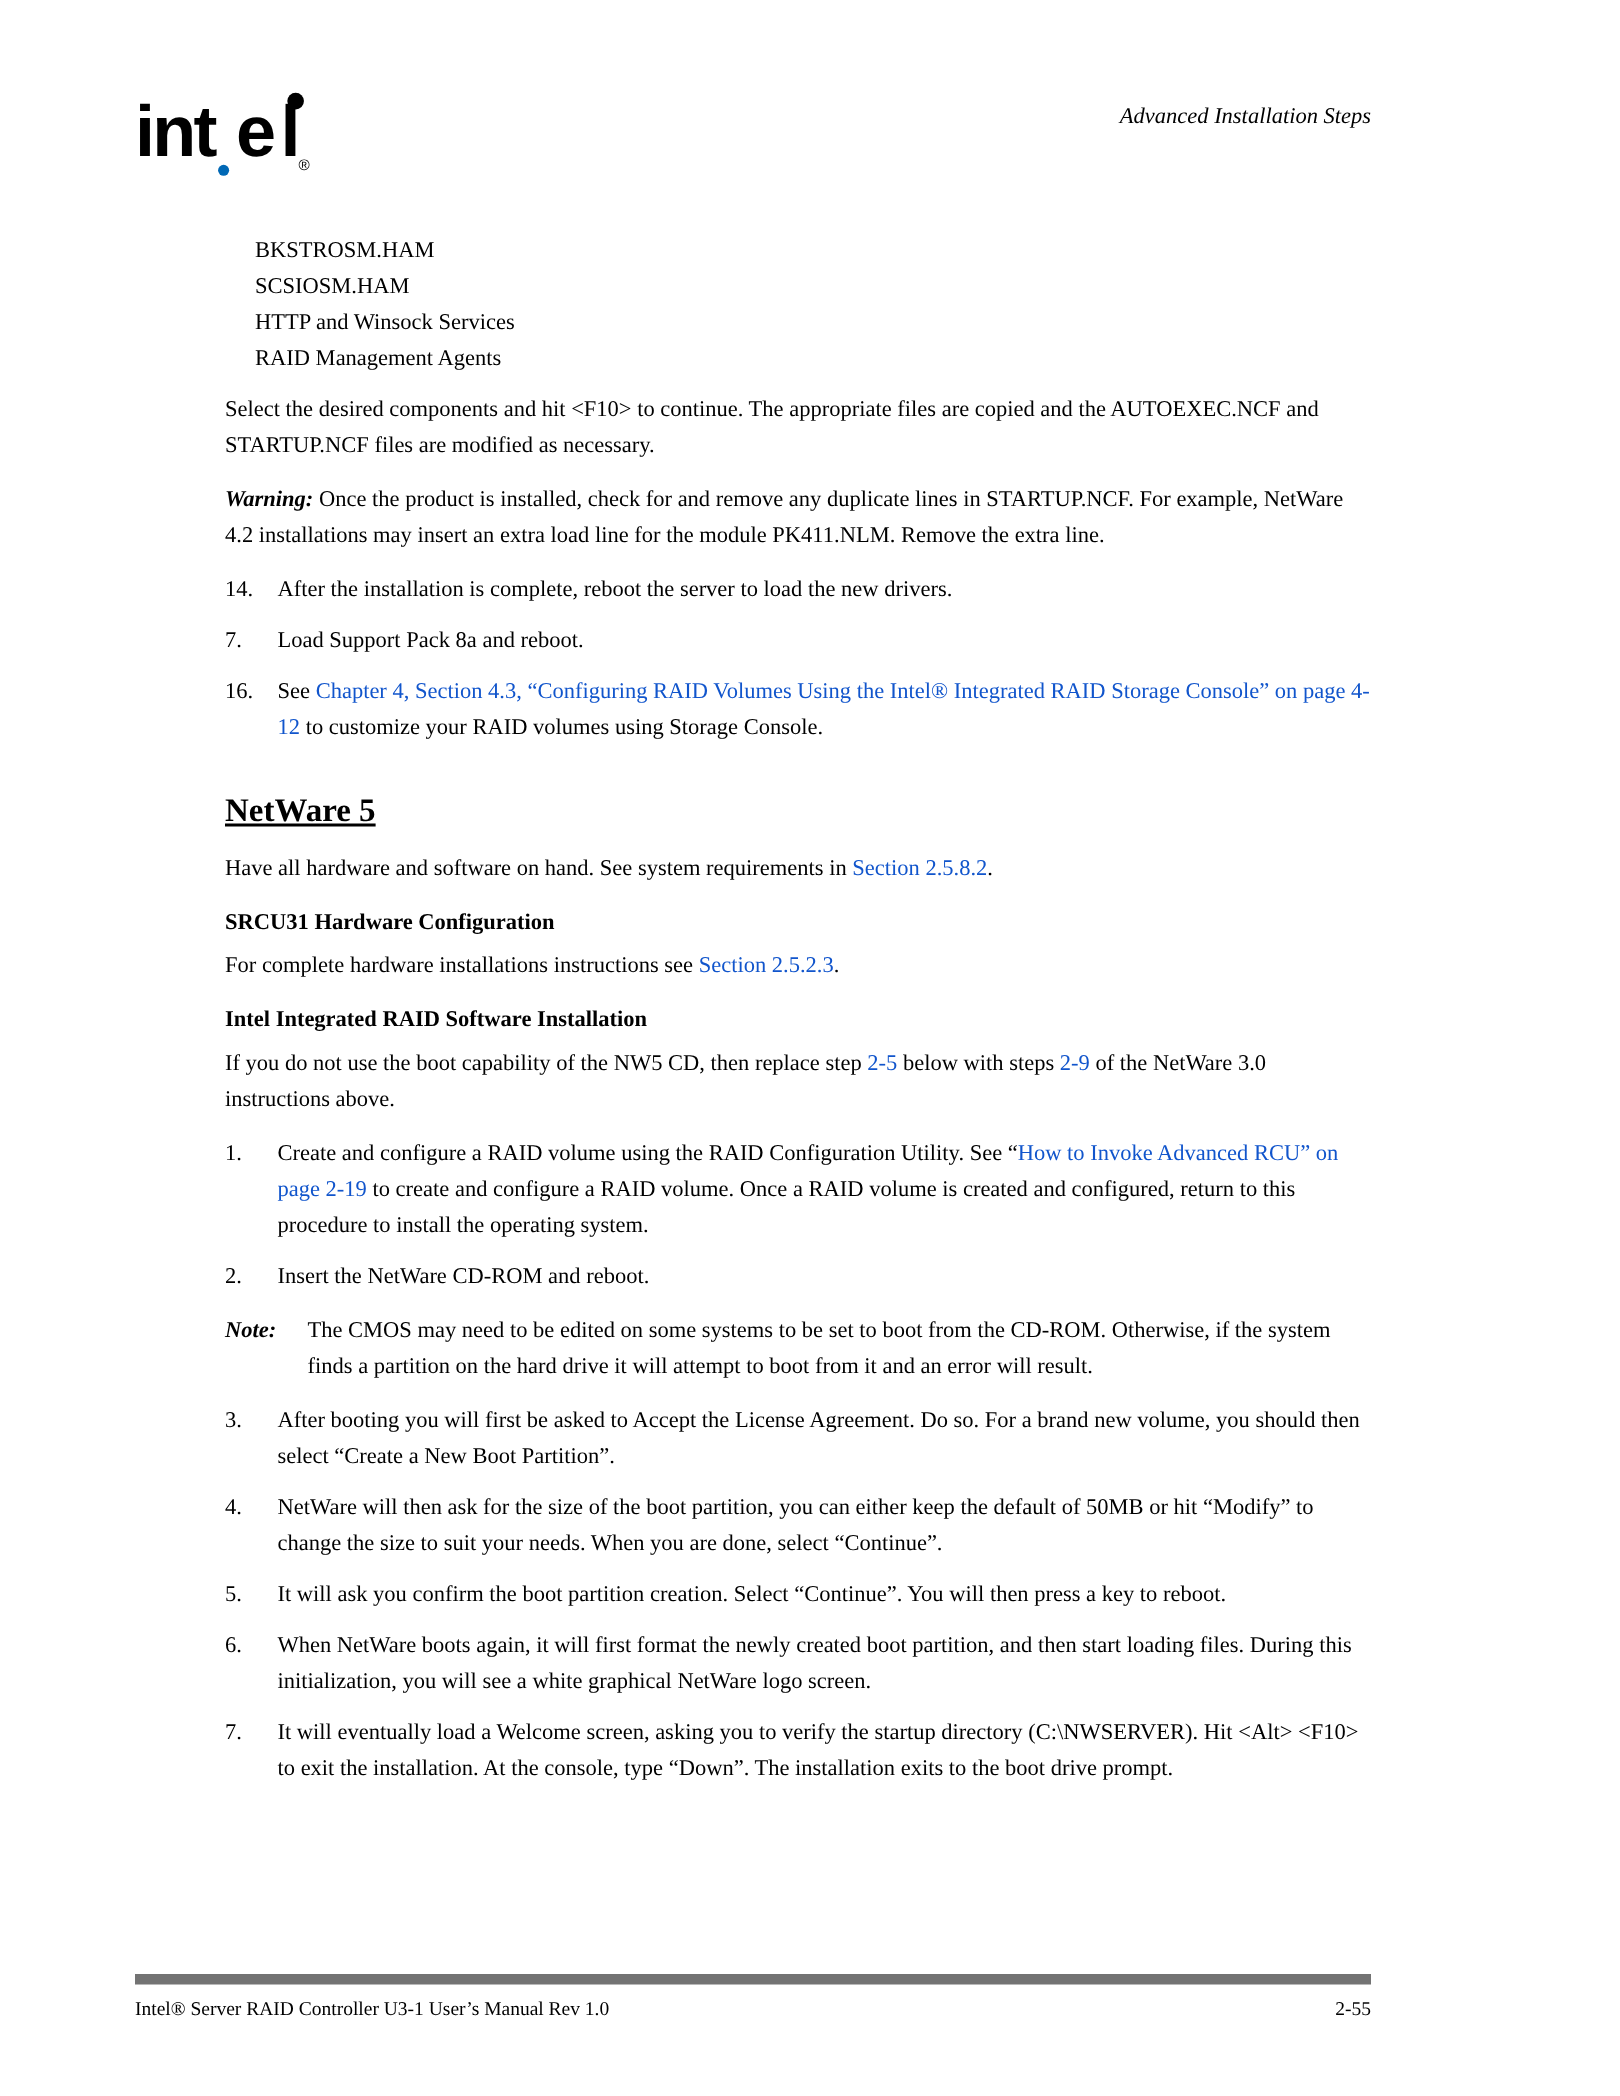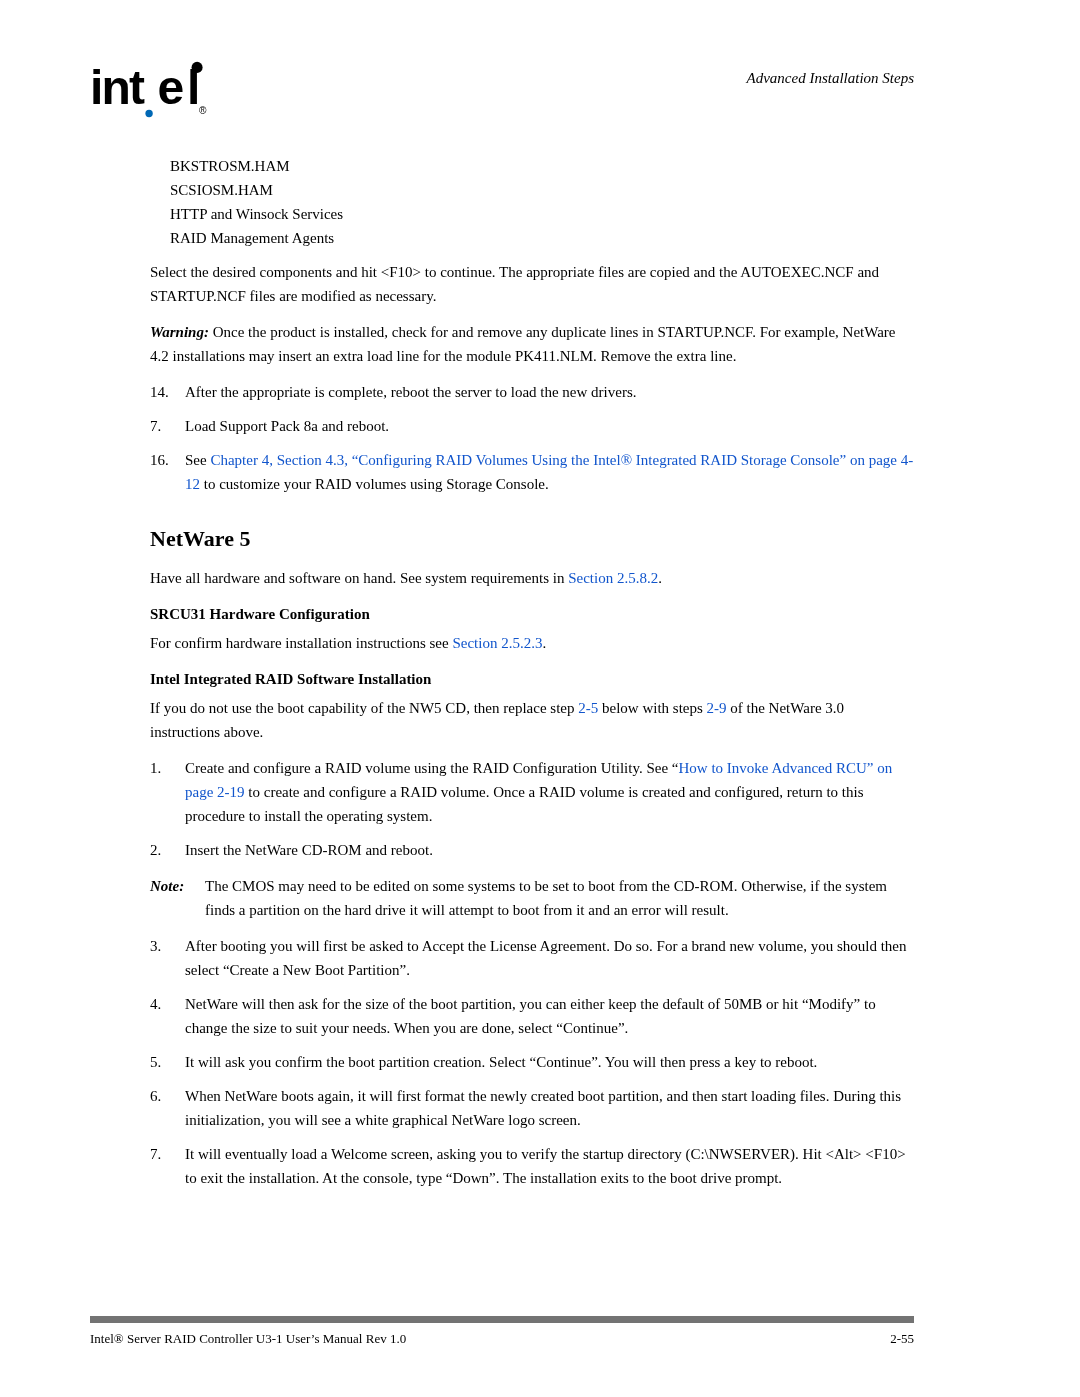--- a/index.html
+++ b/index.html
@@ -71,20 +71,21 @@
     }
     .numbered-item .num {
       min-width: 35px;
       flex-shrink: 0;
     }
     .section-heading {
       font-size: 22px;
       font-weight: bold;
       margin-top: 30px;
       margin-bottom: 14px;
+      text-decoration: underline;
     }
     .sub-heading {
       font-weight: bold;
       margin-bottom: 8px;
       margin-top: 16px;
     }
     a, .link {
       color: #1155CC;
       text-decoration: none;
     }
@@ -148,21 +149,21 @@
 
     <p class="para">Select the desired components and hit &lt;F10&gt; to continue. The appropriate files are copied and the AUTOEXEC.NCF and STARTUP.NCF files are modified as necessary.</p>
 
     <p class="warning-para">
       <span class="warning-bold">Warning:</span><span> Once the product is installed, check for and remove any duplicate lines in STARTUP.NCF. For example, NetWare 4.2 installations may insert an extra load line for the module PK411.NLM. Remove the extra line.</span>
     </p>
 
     <div class="numbered-list">
       <div class="numbered-item">
         <span class="num">14.</span>
-        <span>After the appropriate is complete, reboot the server to load the new drivers.</span>
+        <span>After the installation is complete, reboot the server to load the new drivers.</span>
       </div>
       <div class="numbered-item">
         <span class="num">7.</span>
         <span>Load Support Pack 8a and reboot.</span>
       </div>
       <div class="numbered-item">
         <span class="num">16.</span>
         <span>
           <span>See </span><a class="link">Chapter 4, Section 4.3, “Configuring RAID Volumes Using the Intel® Integrated RAID Storage Console” on page 4-12</a><span> to customize your RAID volumes using Storage Console.</span>
         </span>
@@ -171,21 +172,21 @@
 
     <h2 class="section-heading">NetWare 5</h2>
 
     <p class="para">
       <span>Have all hardware and software on hand. See system requirements in </span><a class="link">Section 2.5.8.2</a><span>.</span>
     </p>
 
     <p class="sub-heading">SRCU31 Hardware Configuration</p>
 
     <p class="para">
-      <span>For confirm hardware installation instructions see </span><a class="link">Section 2.5.2.3</a><span>.</span>
+      <span>For complete hardware installations instructions see </span><a class="link">Section 2.5.2.3</a><span>.</span>
     </p>
 
     <p class="sub-heading">Intel Integrated RAID Software Installation</p>
 
     <p class="para">
       <span>If you do not use the boot capability of the NW5 CD, then replace step </span><a class="link">2-5</a><span> below with steps </span><a class="link">2-9</a><span> of the NetWare 3.0 instructions above.</span>
     </p>
 
     <div class="numbered-list">
       <div class="numbered-item">

